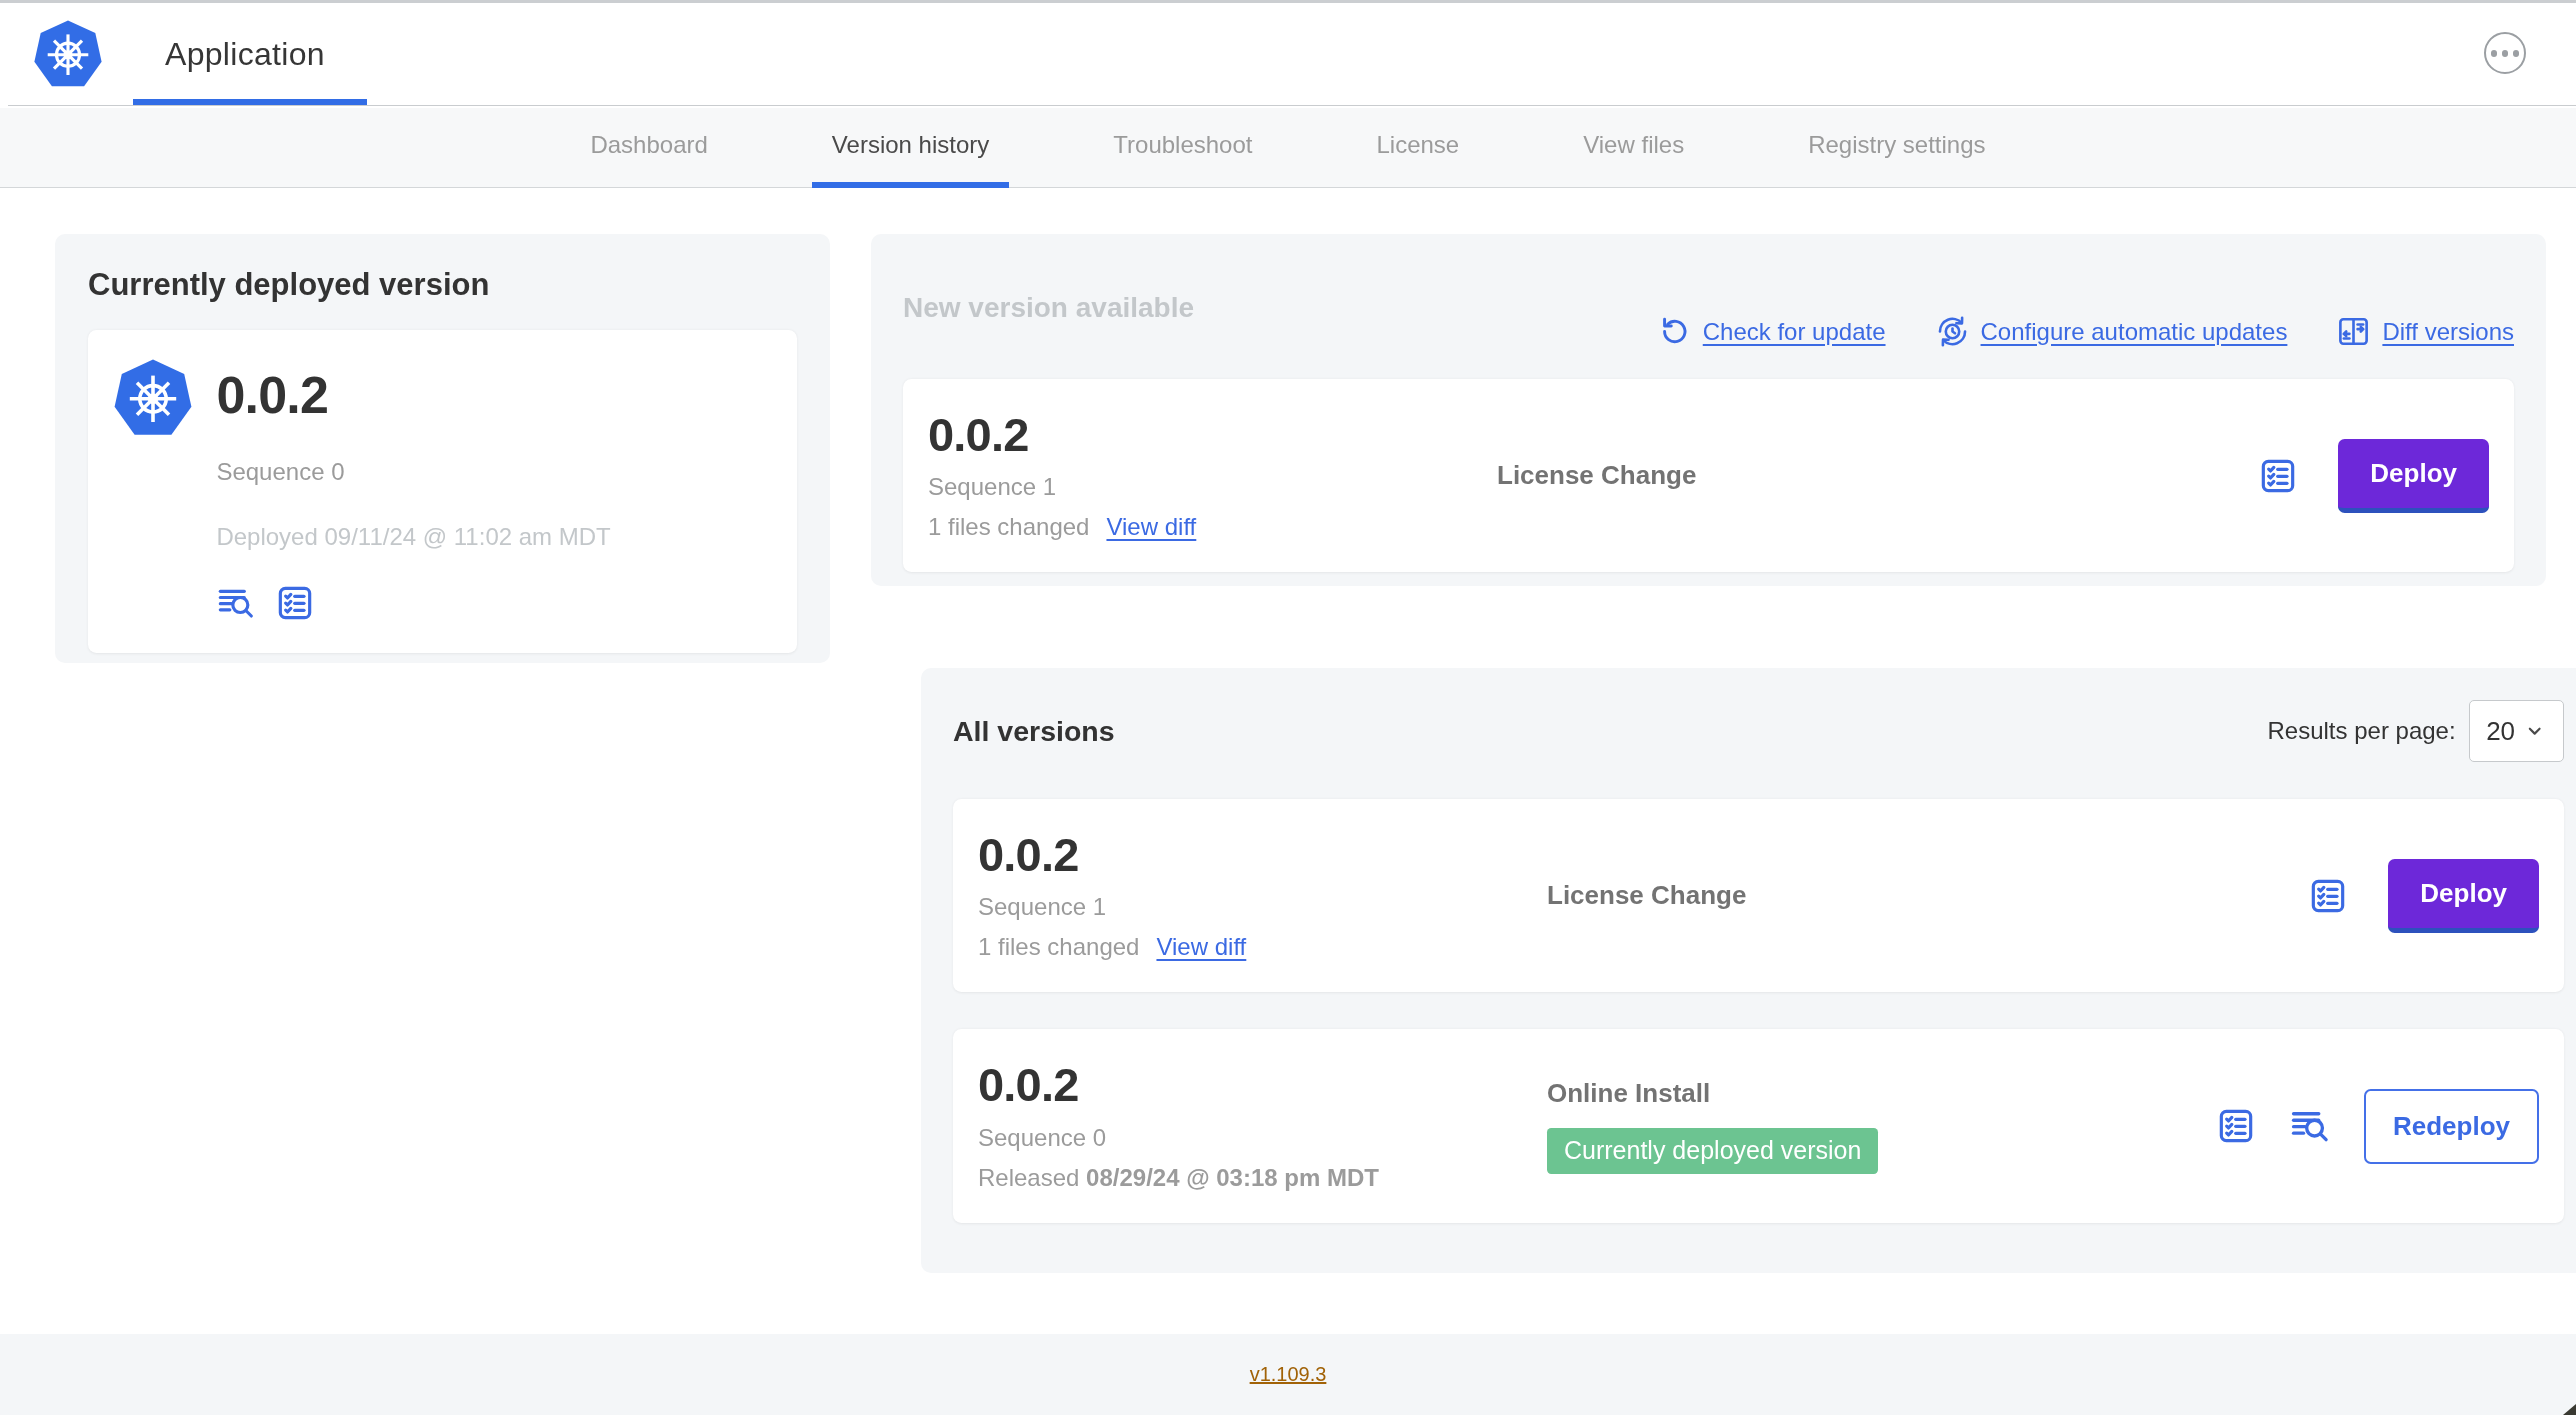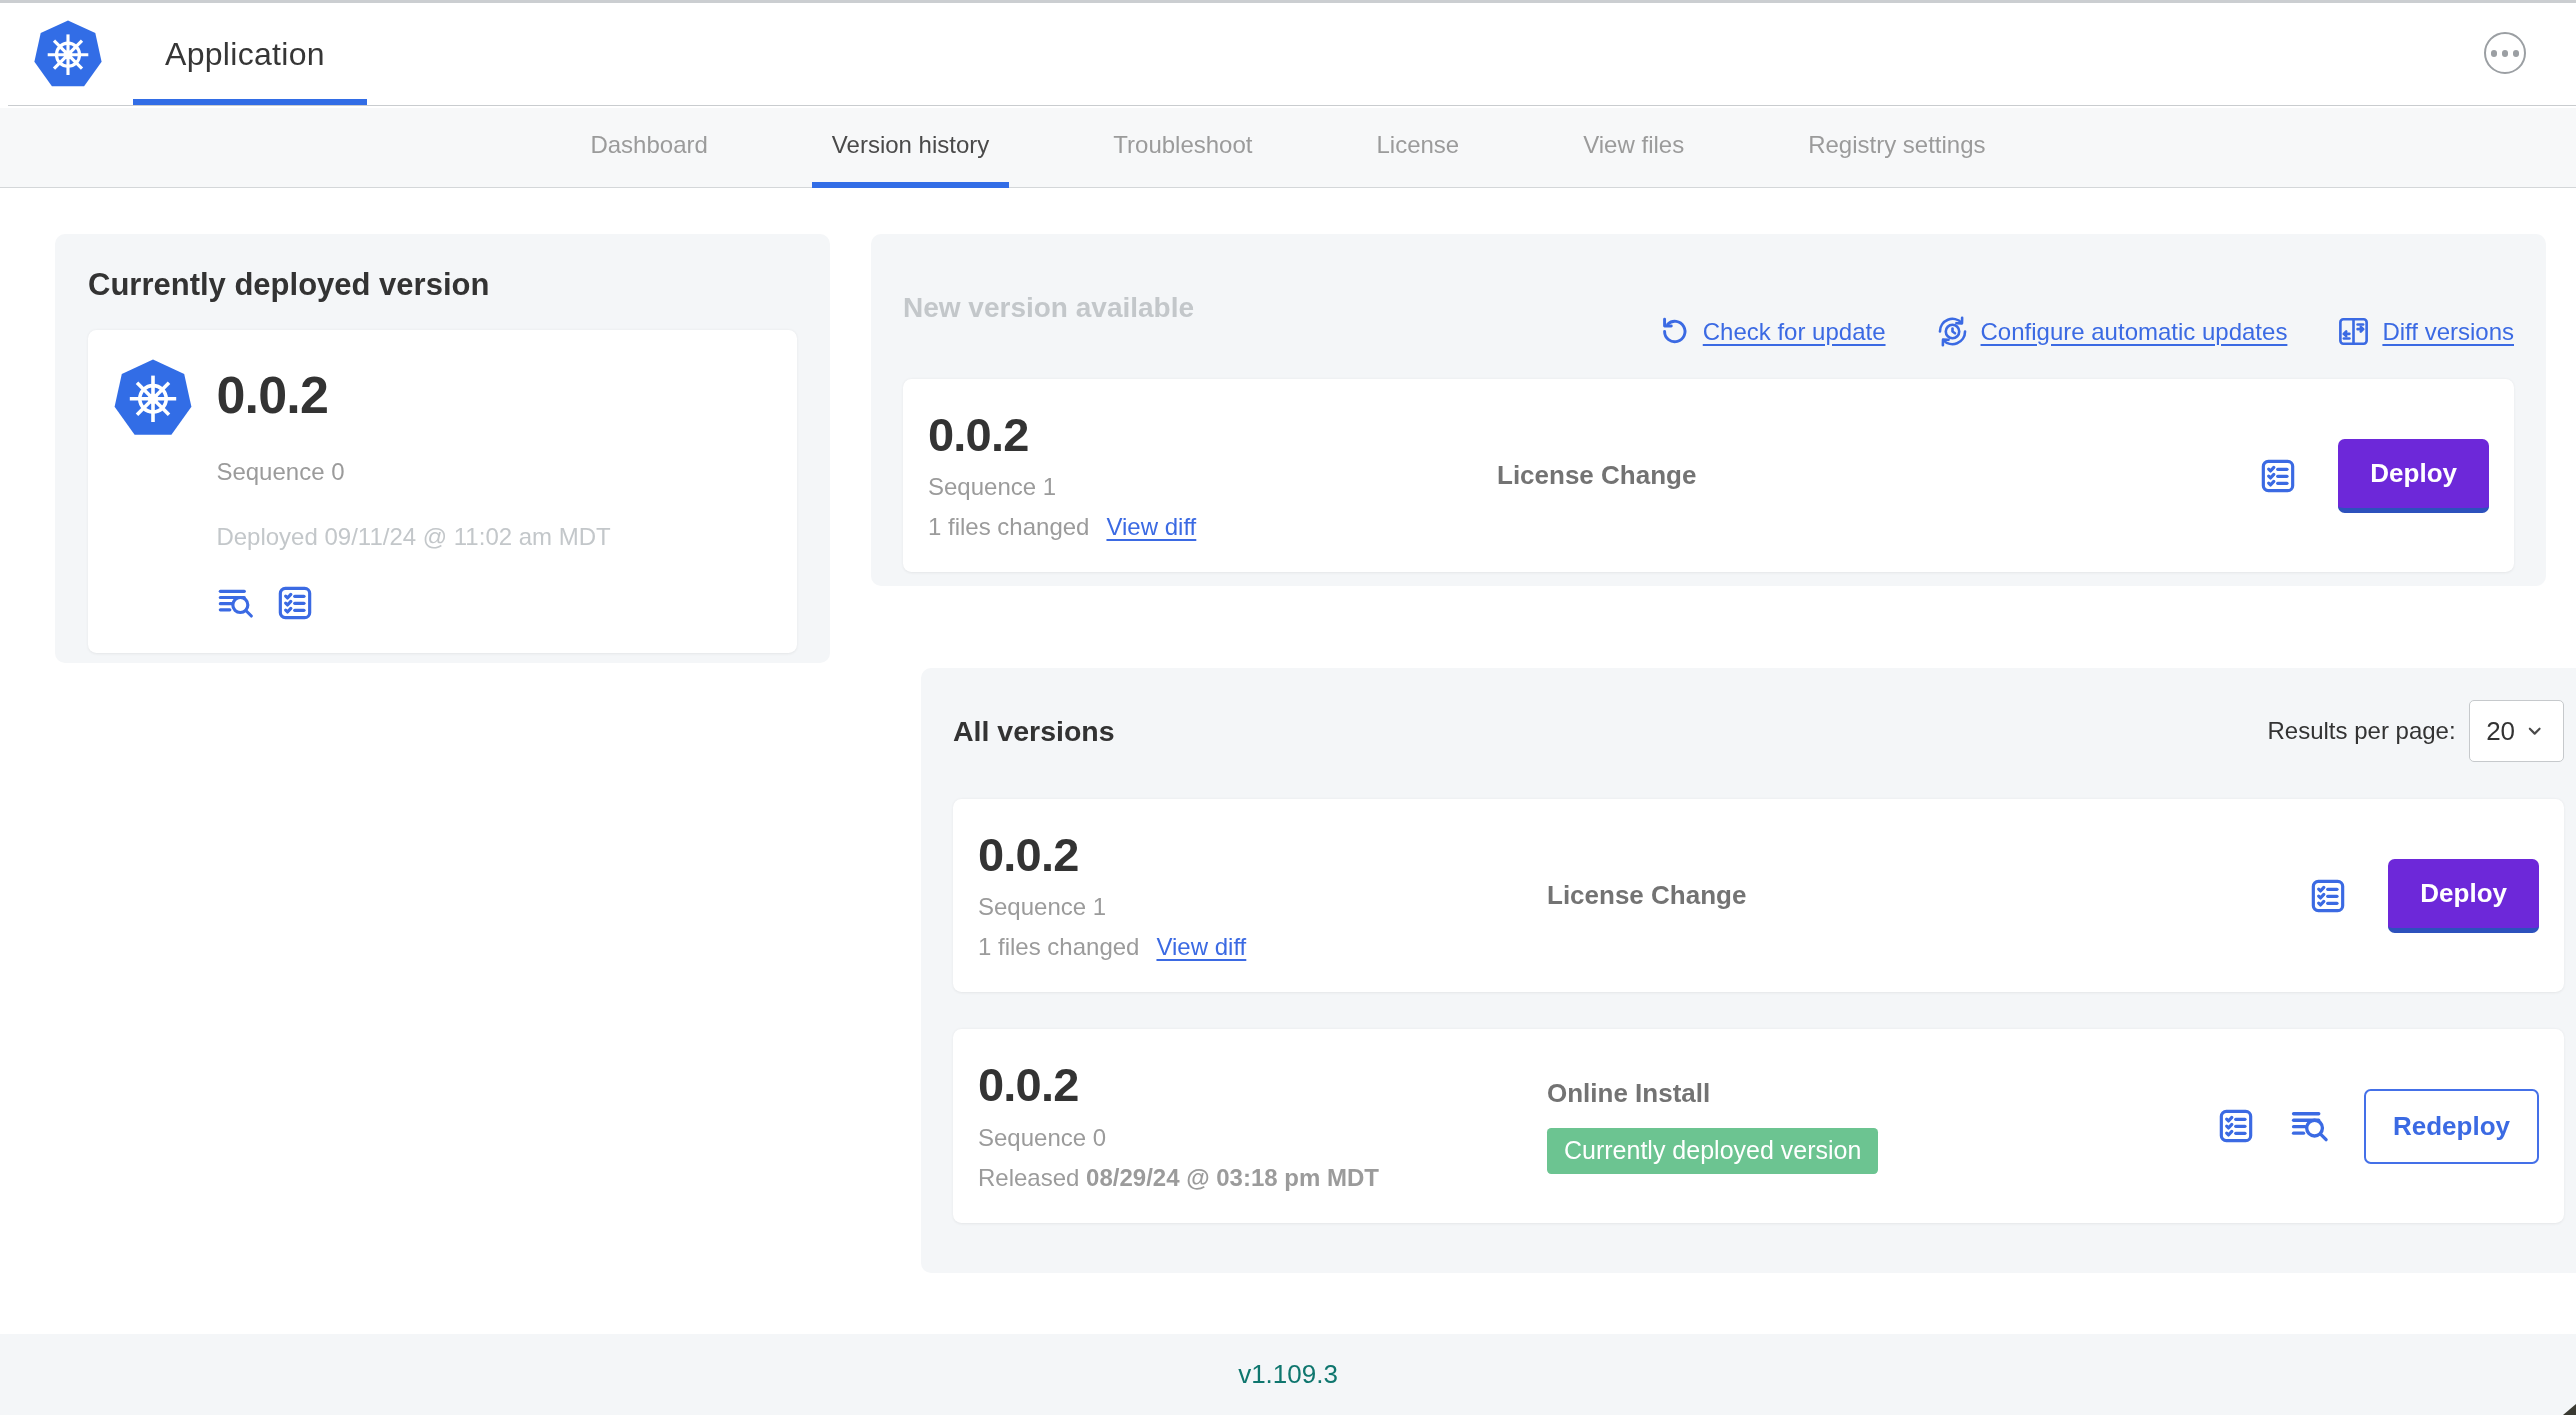--- a/index.html
+++ b/index.html
@@ -116,21 +116,21 @@
     font-size:26px; color:#333; cursor:pointer;
   }
   .rpp-select svg { width:23.4px; height:23.4px; }
   .mt-row2 { margin-top:37px; }
 
   
   .app-footer {
     position:absolute; left:0; top:1334px; width:100%; height:81px; background:#f4f6f8;
     display:flex; align-items:center; justify-content:center;
   }
-  .app-footer span { font-size:26px; color:#0f766e; }
+  .app-footer span { font-size:20px; color:#a16207;text-decoration:underline; }
 
   .corner-artifact {
     position:absolute; right:0; bottom:0; width:0; height:0;
     border-right:13.4px solid #3a3a32; border-top:11.7px solid transparent;
   }
 </style>
 </head>
 <body>
 
 <svg width="0" height="0" style="position:absolute">

